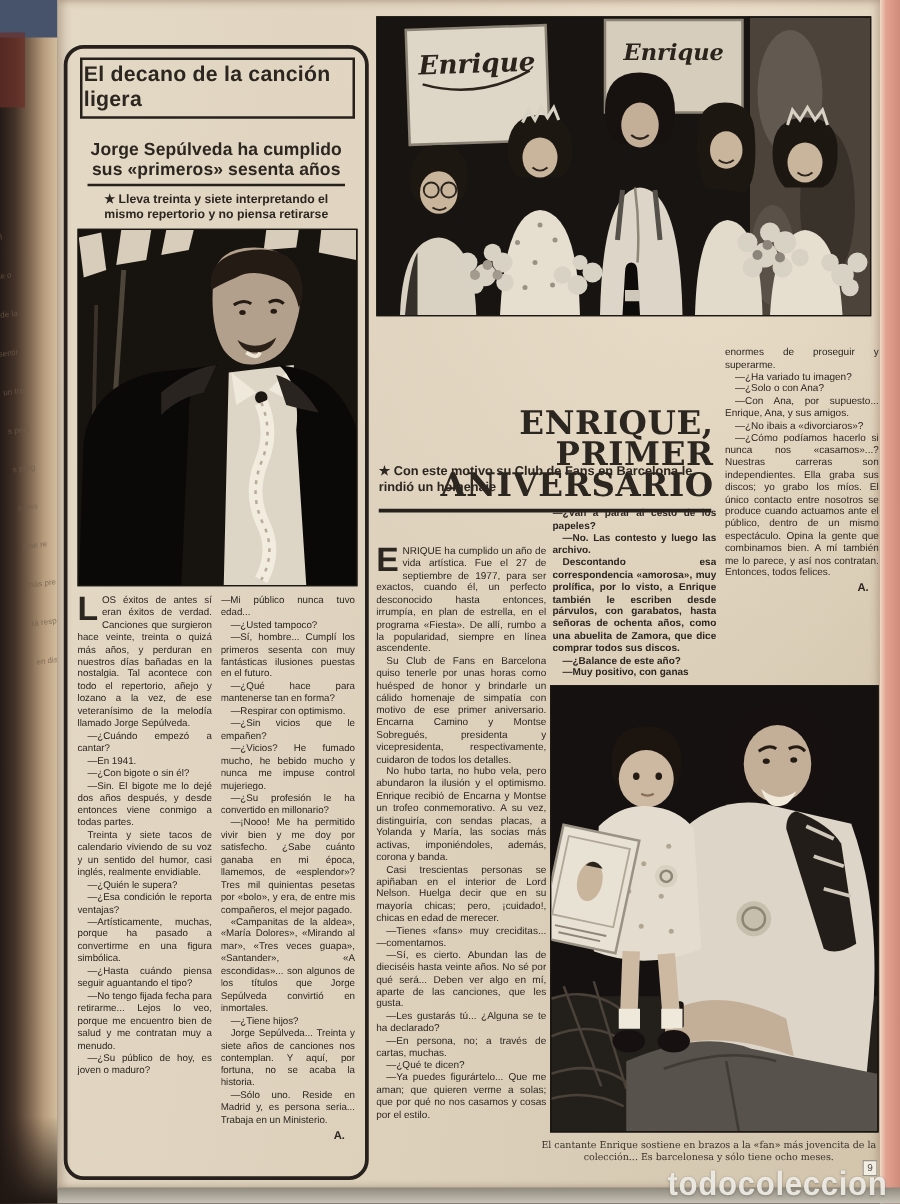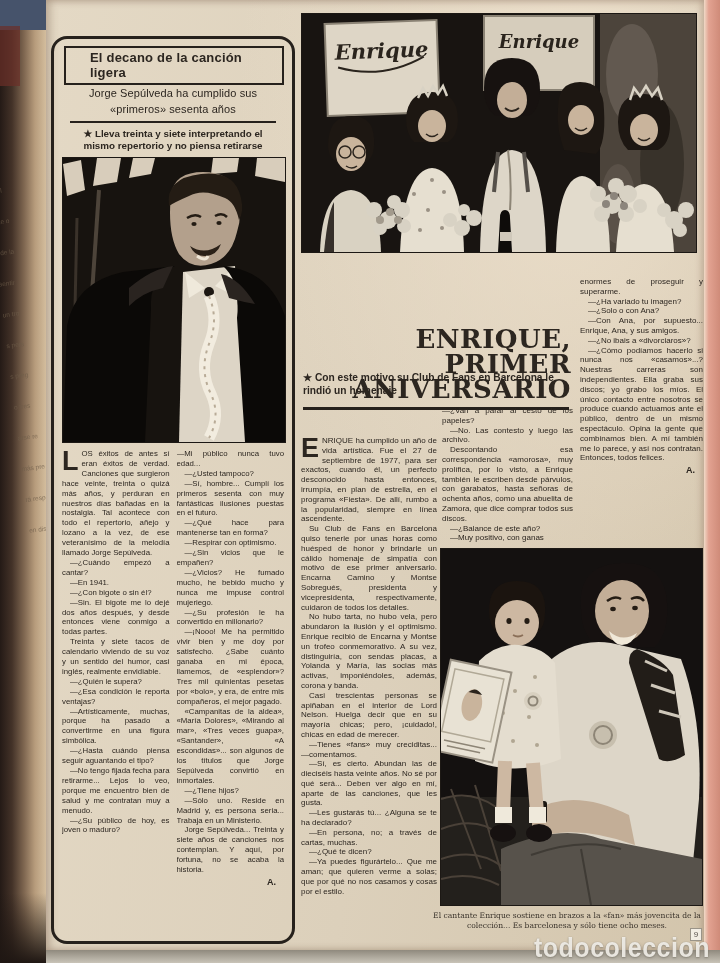--- a/index.html
+++ b/index.html
@@ -22,23 +22,23 @@
   
   .page { position:absolute; left:46px; top:0; width:659px; height:951px;
     background:
       radial-gradient(ellipse at 80% 10%, #ecdfcb 0%, rgba(0,0,0,0) 45%),
       linear-gradient(100deg,#e4d9c5 0%,#dcd0bb 55%,#d3c5ac 100%);
     box-shadow:inset -4px 0 6px rgba(120,80,60,.25), inset 4px 0 8px rgba(90,60,40,.3); }
 
   
   .jorge-box { position:absolute; left:5px; top:36px; width:244px; height:908px;
     border:3px solid #26211c; border-radius:16px; padding:6px 8px 4px; overflow:hidden; }
-  .kicker-badge { display:inline-block; border:2px solid #26211c; padding:2px 24px 3px;
-    font-weight:bold; font-size:13px; letter-spacing:.2px; margin:1px 0 0 2px; }
-  .jorge-headline { font-weight:normal; font-size:11px; line-height:16px; text-align:center; letter-spacing:.1px; }
+  .kicker-badge { display:inline-block; border:2px solid #26211c; padding:2px 1px 3px;
+    font-weight:bold; font-size:17px; letter-spacing:.2px; margin:1px 0 16px 2px; }
+  .jorge-headline { font-weight:bold; font-size:14px; line-height:16px; text-align:center; letter-spacing:.1px; }
   .rule { height:2px; background:#26211c; margin:4px 8px 5px; }
   .jorge-subhead { font-weight:bold; font-size:9.8px; line-height:12px; text-align:center; padding:0 6px; }
   .photo-frame { border:1px solid #1c1814; background:#17130f; overflow:hidden; }
   .jorge-photo { width:224px; height:286px; margin:5px auto 6px; }
   .cols { display:flex; gap:7px; height:452px; overflow:hidden; }
   .col { width:110px; font-size:7.8px; line-height:9.9px; text-align:justify; overflow:hidden; }
   .col p { margin:0; text-indent:8px; }
   .col p:first-child { text-indent:0; }
   .dropcap > p:first-child::first-letter { float:left; font-size:27px; line-height:22px;
     font-weight:bold; padding:1px 3px 0 0; }
@@ -52,21 +52,21 @@
   .enrique-kicker { position:absolute; left:2px; top:283px; width:252px; font-weight:bold; font-size:14.5px; line-height:17px; }
   .enrique-kicker .rule { margin:3px 0 0; }
   .enrique-title { position:absolute; left:2px; top:327px; width:270px; text-align:right;
     font-family:"DejaVu Serif", serif; font-weight:bold; font-size:26px; line-height:25px; letter-spacing:.5px; }
   .enrique-title .rule { height:3px; margin:5px 2px 0; }
   .enrique-subhead { position:absolute; left:4px; top:372px; width:252px; font-weight:bold; font-size:10.2px; line-height:12.5px; }
   .ecol { position:absolute; font-size:8px; line-height:9.8px; text-align:justify; overflow:hidden; }
   .ecol p { margin:0; text-indent:8px; }
   .ecol p:first-child { text-indent:0; }
   .ecol-1 { left:2px; top:406px; width:136px; height:538px;margin-top:30px; }
-  .ecol-2 { left:143px; top:406px; width:131px; height:138px; }
+  .ecol-2 { left:143px; top:406px; width:131px; height:138px;font-weight:bold; }
   .ecol-3 { left:281px; top:277px; width:123px; height:270px; }
   .baby-photo { position:absolute; left:141px; top:548px; width:263px; height:358px; }
   .cap-bottom { position:absolute; left:130px; top:911px; width:276px; }
 
   
   .watermark { position:absolute; left:534px; top:933px; font-weight:bold; font-size:25px;
     letter-spacing:.5px; color:rgba(250,248,242,.85); transform:scaleY(1.08);
     text-shadow:0 1px 2px rgba(110,105,95,.55), 0 0 1px rgba(130,125,115,.6); white-space:nowrap; }
   .page-marker { position:absolute; left:690px; top:928px; width:12px; height:13px; background:rgba(245,242,234,.9);
     border:1px solid #9a9488; font-size:8px; line-height:11px; text-align:center; color:#55504a; }
@@ -163,22 +163,22 @@
               <p>—¿Usted tampoco?</p>
               <p>—Sí, hombre... Cumplí los primeros sesenta con muy fantásticas ilusiones puestas en el futuro.</p>
               <p>—¿Qué hace para mantenerse tan en forma?</p>
               <p>—Respirar con optimismo.</p>
               <p>—¿Sin vicios que le empañen?</p>
               <p>—¿Vicios? He fumado mucho, he bebido mucho y nunca me impuse control mujeriego.</p>
               <p>—¿Su profesión le ha convertido en millonario?</p>
               <p>—¡Nooo! Me ha permitido vivir bien y me doy por satisfecho. ¿Sabe cuánto ganaba en mi época, llamemos, de «esplendor»? Tres mil quinientas pesetas por «bolo», y era, de entre mis compañeros, el mejor pagado.</p>
               <p>«Campanitas de la aldea», «María Dolores», «Mirando al mar», «Tres veces guapa», «Santander», «A escondidas»... son algunos de los títulos que Jorge Sepúlveda convirtió en inmortales.</p>
               <p>—¿Tiene hijos?</p>
+              <p>Jorge Sepúlveda... Treinta y siete años de canciones nos contemplan. Y aquí, por fortuna, no se acaba la historia.</p>
               <p>—Sólo uno. Reside en Madrid y, es persona seria... Trabaja en un Ministerio.</p>
-              <p>Jorge Sepúlveda... Treinta y siete años de canciones nos contemplan. Y aquí, por fortuna, no se acaba la historia.</p>
             </div>
           <div class="sig">A.</div>
         </div>
       </div>
     </section>
 
     <section class="enrique">
 
       <div class="photo-frame group-photo">
         <svg width="394" height="238" viewBox="0 0 394 238">

